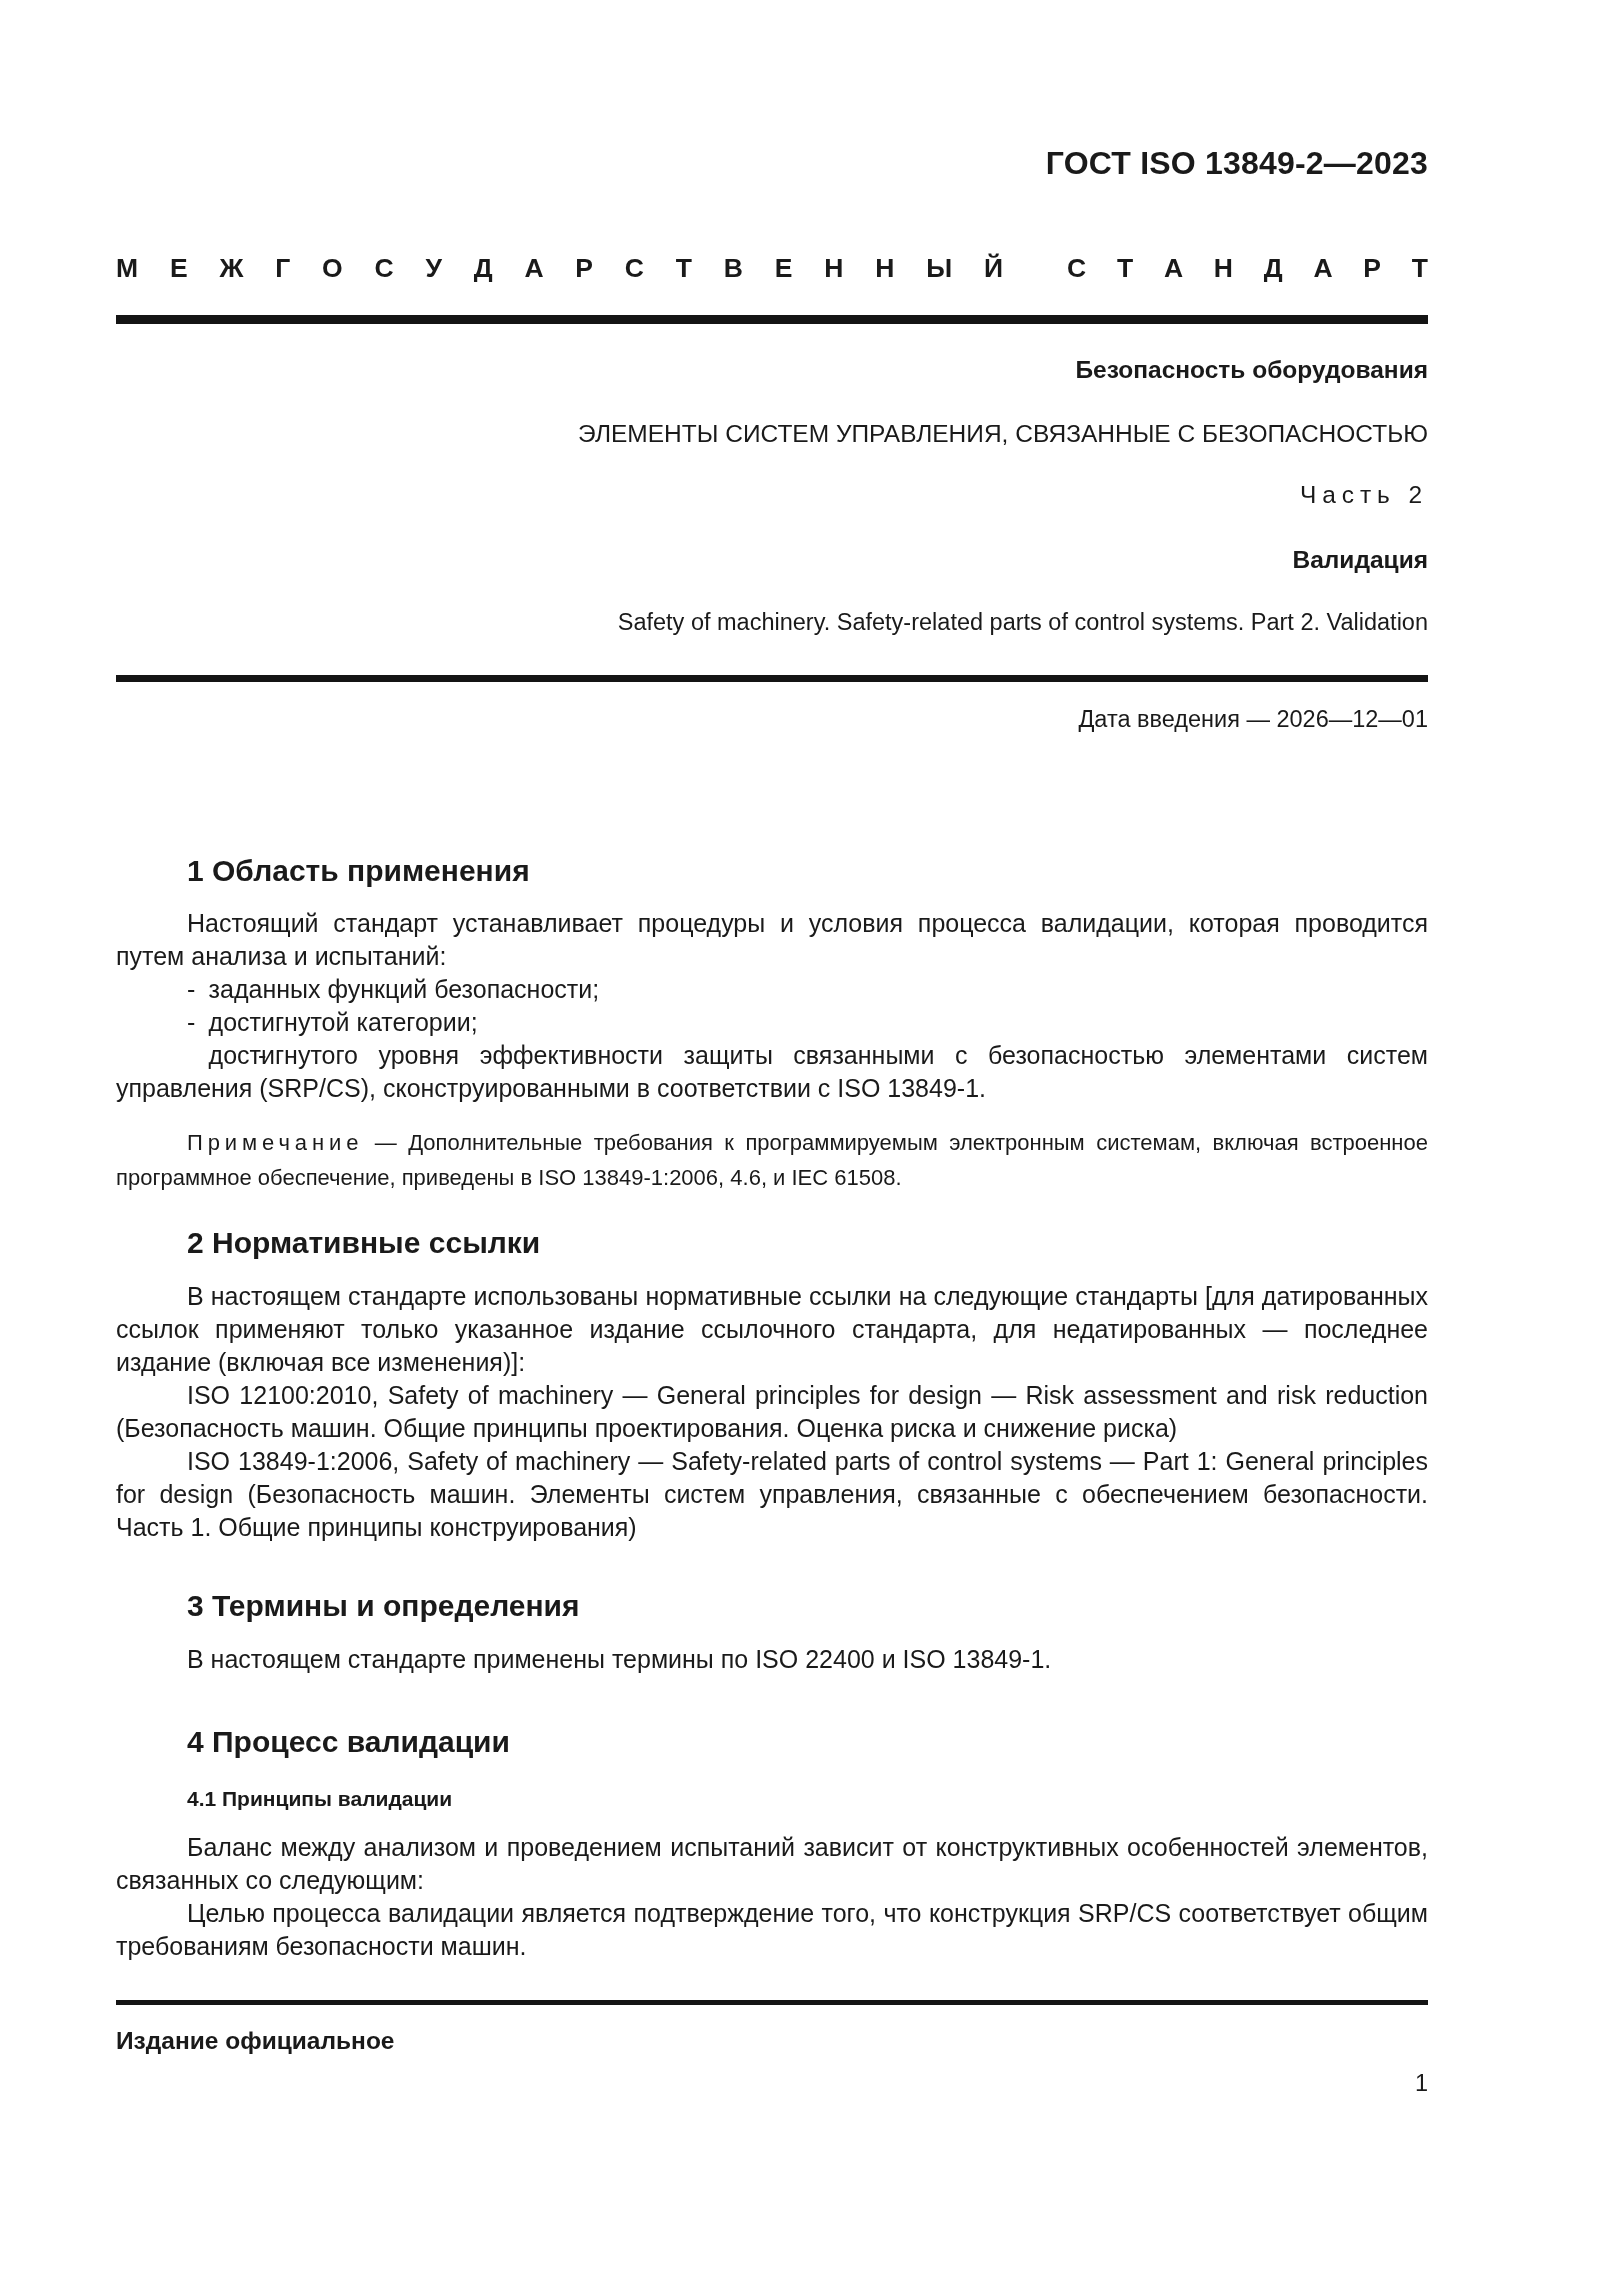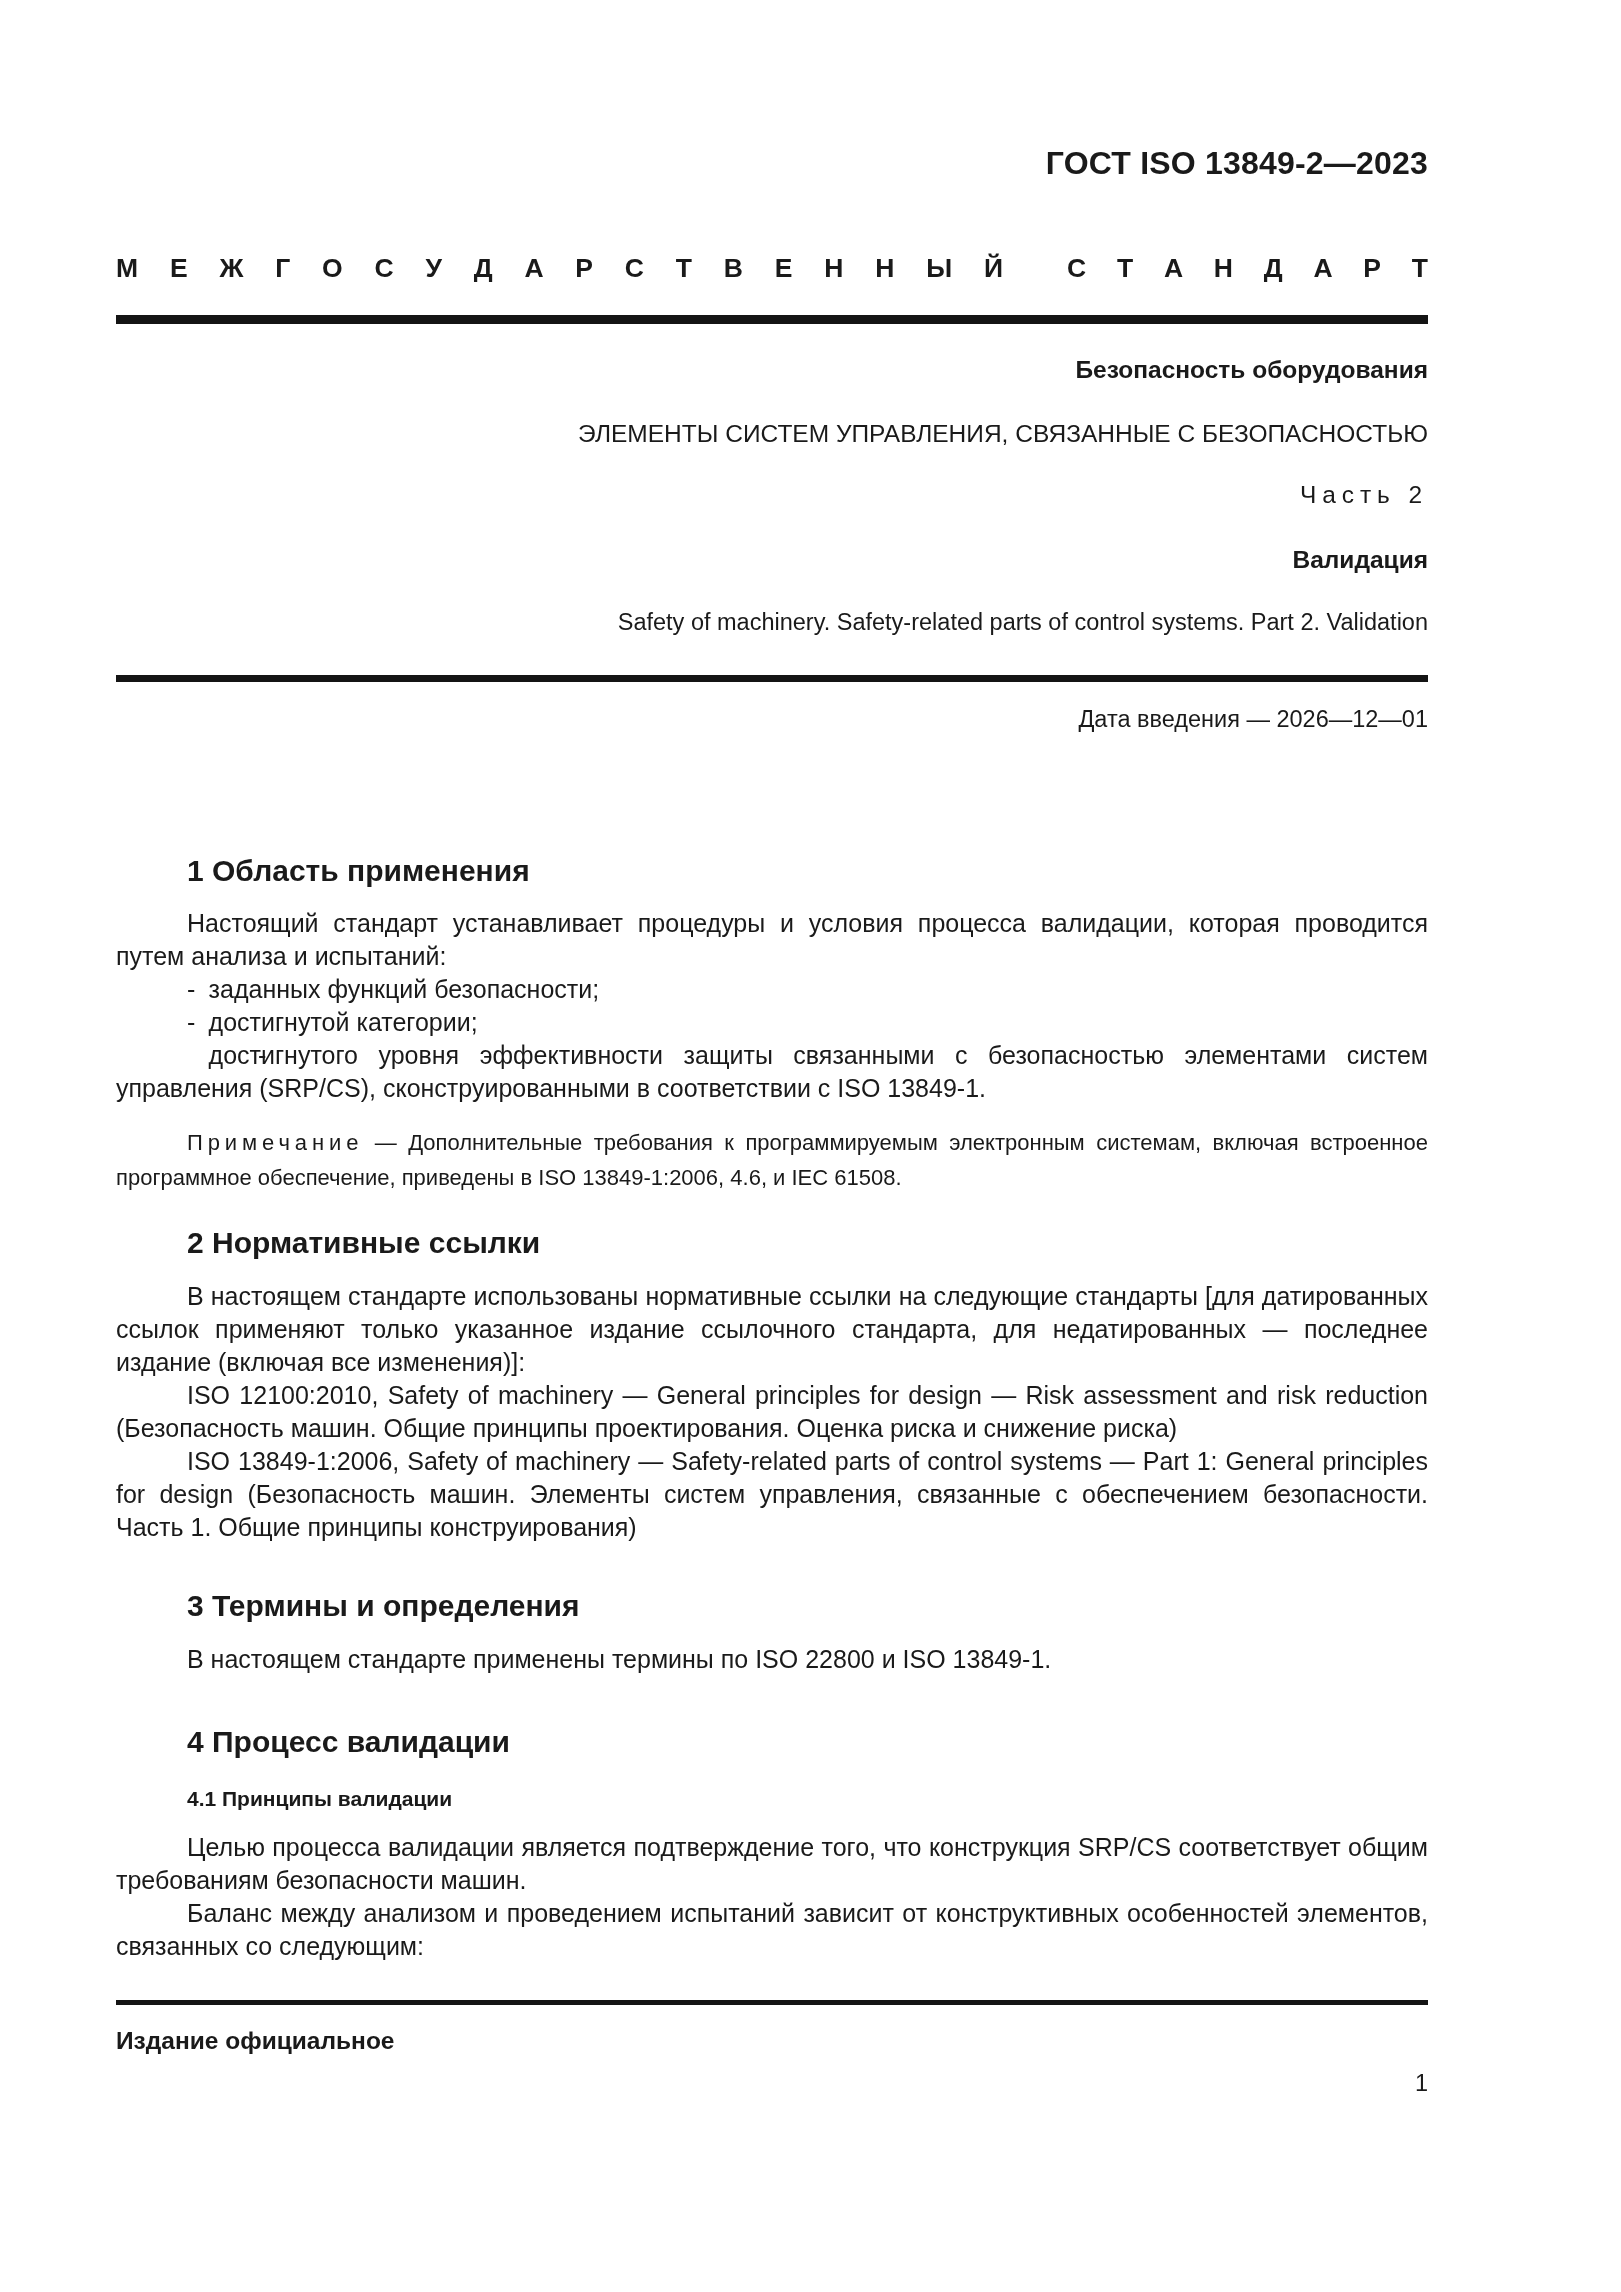--- a/index.html
+++ b/index.html
@@ -126,31 +126,31 @@
 <div class="abs content sec2-body">
   <p>В настоящем стандарте использованы нормативные ссылки на следующие стандарты [для датированных ссылок применяют только указанное издание ссылочного стандарта, для недатированных — последнее издание (включая все изменения)]:</p>
   <p>ISO 12100:2010, Safety of machinery — General principles for design — Risk assessment and risk reduction (Безопасность машин. Общие принципы проектирования. Оценка риска и снижение риска)</p>
   <p>ISO 13849-1:2006, Safety of machinery — Safety-related parts of control systems — Part 1: General principles for design (Безопасность машин. Элементы систем управления, связанные с обеспечением безопасности. Часть 1. Общие принципы конструирования)</p>
 </div>
 
 <div class="abs content sec3">
   <h2>3 Термины и определения</h2>
 </div>
 <div class="abs content sec3-body">
-  <p>В настоящем стандарте применены термины по ISO 22800 и ISO 13849-1.</p>
+  <p>В настоящем стандарте применены термины по ISO 22400 и ISO 13849-1.</p>
 </div>
 
 <div class="abs content sec4">
   <h2>4 Процесс валидации</h2>
 </div>
 <div class="abs content sec41">
   <h3>4.1 Принципы валидации</h3>
 </div>
 <div class="abs content sec41-body">
+  <p>Баланс между анализом и проведением испытаний зависит от конструктивных особенностей элементов, связанных со следующим:</p>
   <p>Целью процесса валидации является подтверждение того, что конструкция SRP/CS соответствует общим требованиям безопасности машин.</p>
-  <p>Баланс между анализом и проведением испытаний зависит от конструктивных особенностей элементов, связанных со следующим:</p>
 </div>
 
 <div class="abs rule rule-bottom"></div>
 
 <div class="abs edition">Издание официальное</div>
 <div class="abs page-num">1</div>
 
 
 </body></html>

